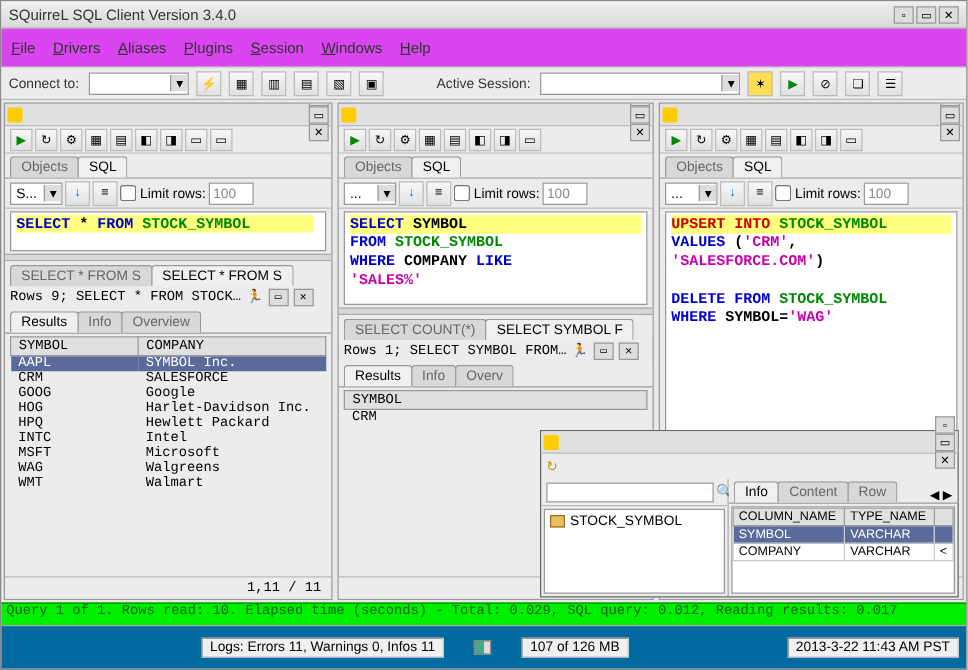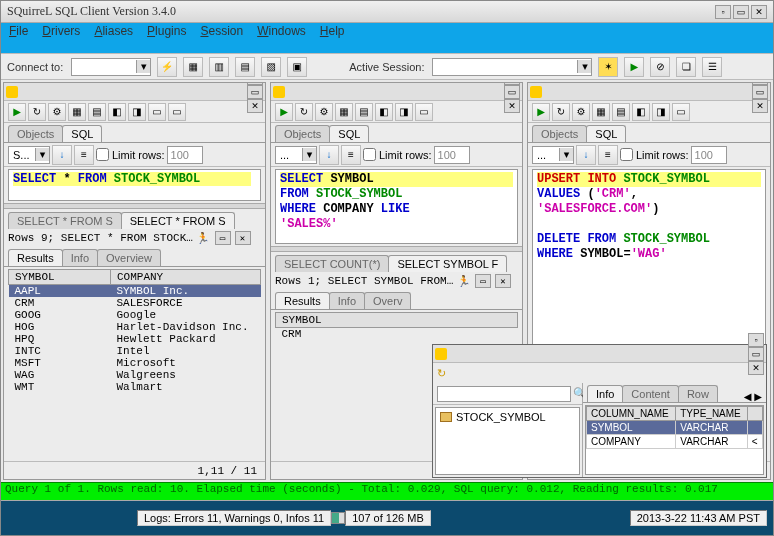--- a/index.html
+++ b/index.html
@@ -1,21 +1,21 @@
 <!DOCTYPE html>
 <html><head>
 <meta charset="utf-8">
 <style>
 * { box-sizing: border-box; margin: 0; padding: 0; }
 body { font-family: "Lucida Sans", Arial, sans-serif; font-size: 11px; background: #e8e8e8; width: 774px; height: 536px; overflow: hidden; border: 1px solid #888; }
-.titlebar { height: 22px; background: linear-gradient(#f0f0f0,#d8d8d8); display: flex; align-items: center; padding: 0 6px; border-bottom: 1px solid #aaa; font-family: Liberation Serif, serif; }
+.titlebar { height: 22px; background: linear-gradient(#f0f0f0,#d8d8d8); display: flex; align-items: center; padding: 0 6px; border-bottom: 1px solid #aaa; }
 .titlebar .title { flex: 1; font-size: 12px; color: #333; }
 .titlebar .wbtns { display: flex; gap: 2px; }
 .wbtn { width: 16px; height: 14px; background: #ddd; border: 1px solid #999; display:flex;align-items:center;justify-content:center;font-size:9px;cursor:pointer; }
-.menubar { height: 22px; display: flex; align-items: flex-end; gap: 14px; padding: 15px 8px; background: #0ea5e9; border-bottom: 1px solid #bbb; }
+.menubar { height: 22px; display: flex; align-items: center; gap: 14px; padding: 15px 8px; background: #d946ef; border-bottom: 1px solid #bbb; }
 .menubar span { font-size: 12px; color: #333; cursor: pointer; }
 .menubar span u { text-decoration: underline; }
 .toolbar { height: 26px; display: flex; align-items: center; padding: 0 6px; gap: 6px; background: #ececec; border-bottom: 1px solid #bbb; }
 .toolbar .lbl { font-size: 11px; color: #333; margin-right: 2px; }
 .combo { border: 1px solid #999; background: #fff; height: 18px; display:flex; align-items:center; }
 .combo .sel { flex:1; padding:0 4px; }
 .combo .arr { width:14px; text-align:center; background:#ddd; border-left:1px solid #999; }
 .tbtn { width: 20px; height: 20px; border: 1px solid #bbb; background: linear-gradient(#f8f8f8,#e0e0e0); display:flex;align-items:center;justify-content:center; cursor:pointer; font-size:10px; }
 .panels { display: flex; height: 402px; }
 .panel { border: 1px solid #999; margin: 2px; background: #ececec; display:flex; flex-direction:column; overflow:hidden; }
@@ -35,21 +35,21 @@
 .kw-red { color:#cc0000; }
 .kw-pink { color:#cc00aa; }
 .hl { background:#ffff80; }
 .divider { height:6px; background:#d8d8d8; border-top:1px solid #aaa; border-bottom:1px solid #aaa; }
 .rcrow { height:18px; padding:0 4px; font-family:"Courier New",monospace; font-size:11px; display:flex; align-items:center; gap:4px; }
 .restable { border-collapse:collapse; font-family:"Courier New",monospace; font-size:11px; margin:2px 4px; }
 .restable th { background:#e0e0e0; border:1px solid #999; padding:1px 6px; font-weight:normal; text-align:left; }
 .restable td { padding:0 6px; border:none; }
 .restable tr.selrow td { background:#5a6a9a; color:#fff; }
 .statusbar { height:18px; background:#00ee00; color:#006600; font-family:"Courier New",monospace; font-size:11px; display:flex; align-items:flex-start; padding:0 4px; border-top:1px solid #080; overflow:hidden; white-space:nowrap; }
-.footer { height:20px; background:#0c4a6e; display:flex; align-items:center; gap:0; padding:17px 6px; font-size:11px; border-top:1px solid #aaa; }
+.footer { height:20px; background:#0369a1; display:flex; align-items:center; gap:24px; padding:17px 6px; font-size:11px; border-top:1px solid #aaa; }
 .footer .cell { border:1px inset #ccc; padding:1px 6px; background:#f0f0f0; }
 .posrow { height:18px; display:flex; justify-content:flex-end; align-items:center; padding:0 8px; font-family:"Courier New",monospace; font-size:11px; border-top:1px solid #bbb; background:#ececec; }
 .browser { position:absolute; left:432px; top:344px; width:335px; height:134px; background:#ececec; border:1px solid #666; display:flex; flex-direction:column; }
 .browser-body { display:flex; flex:1; overflow:hidden; }
 .browser-left { width:150px; border-right:1px solid #aaa; display:flex; flex-direction:column; }
 .browser-search { height:22px; display:flex; align-items:center; padding:0 4px; gap:2px; border-bottom:1px solid #bbb; }
 .browser-search input { flex:1; height:16px; border:1px solid #999; font-size:10px; }
 .tree { flex:1; background:#fff; border:1px solid #999; margin:2px; font-size:11px; padding:2px; }
 .tree-item { display:flex; align-items:center; gap:4px; padding:1px 2px; }
 .tree-icon { width:12px; height:10px; background:#e8c060; border:1px solid #a07020; }

